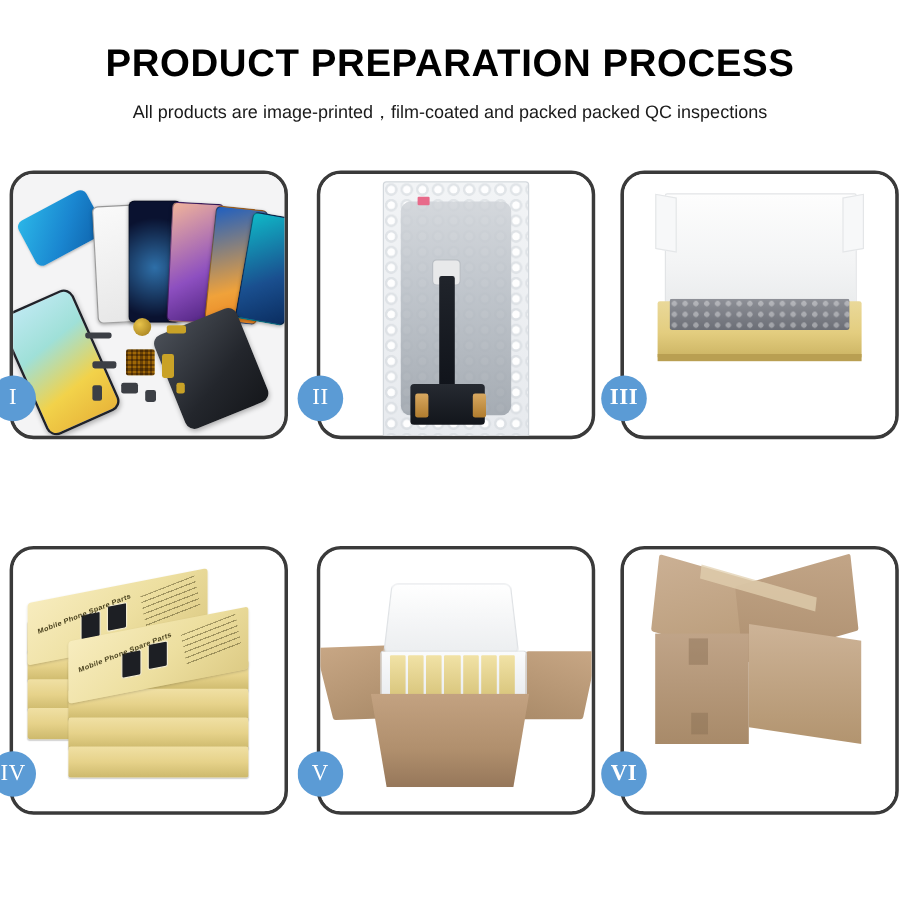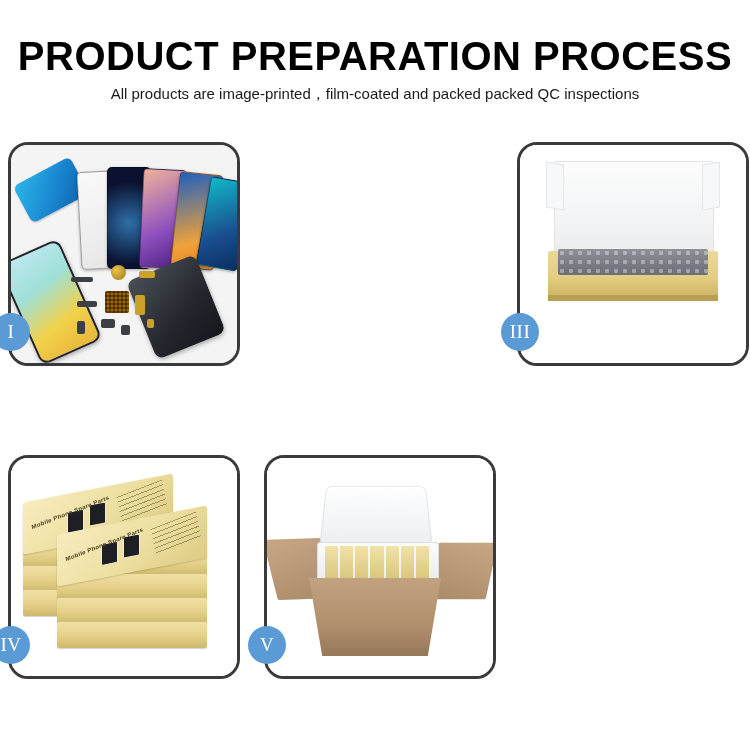--- a/index.html
+++ b/index.html
@@ -14,21 +14,21 @@
     overflow: hidden;
     position: relative;
   }
 
   .page-title {
     position: absolute;
     top: 36px;
     left: 0;
     width: 750px;
     text-align: center;
-    font-size: 40px;
+    font-size: 32px;
     font-weight: 700;
     letter-spacing: 0.5px;
     color: #000000;
     line-height: 1;
     white-space: nowrap;
   }
   .page-subtitle {
     position: absolute;
     top: 85px;
     left: 0;
@@ -60,21 +60,21 @@
     overflow: visible;
   }
   .panel-inner {
     position: absolute;
     inset: 0;
     border-radius: 17px;
     overflow: hidden;
   }
   .panel.c0 { left: 0; }
   .panel.c1 { left: 256px; }
-  .panel.c2 { left: 509px; }
+  .panel.c2 { left: 509px; font-weight: bold; }
   .panel.r0 { top: 0; }
   .panel.r1 { top: 313px; }
 
   .badge {
     position: absolute;
     left: -19px;
     bottom: 12px;
     width: 38px;
     height: 38px;
     border-radius: 50%;
@@ -323,20 +323,37 @@
           <div class="part" style="left:30px;top:56px;width:14px;height:9px;"></div>
           <div class="part" style="left:6px;top:58px;width:8px;height:13px;"></div>
           <div class="part" style="left:50px;top:62px;width:9px;height:10px;"></div>
           <div class="part gold" style="left:76px;top:56px;width:7px;height:9px;"></div>
         </div>
       </div>
     </div>
     <div class="badge">I</div>
   </div>
 
+  <div class="panel r0 c1">
+    <div class="panel-inner">
+      <div class="scene">
+        <div class="p2-bg"></div>
+        <div class="bag">
+          <div class="screen2"></div>
+          <div class="pink-dot"></div>
+          <div class="flex-head"></div>
+          <div class="flex-cable"></div>
+          <div class="flex-foot"></div>
+          <div class="tab-gold" style="left:26px;top:176px;"></div>
+          <div class="tab-gold" style="left:74px;top:176px;"></div>
+        </div>
+      </div>
+    </div>
+    <div class="badge">II</div>
+  </div>
 
   <div class="panel r0 c2">
     <div class="panel-inner">
       <div class="scene">
         <div class="p3-bg"></div>
         <div class="lid3"></div>
         <div class="lid3-flap-l"></div>
         <div class="lid3-flap-r"></div>
         <div class="tray3"></div>
         <div class="tray3-inner"></div>
@@ -396,14 +413,29 @@
           <i></i>
           <i></i>
           <i></i>
         </div>
         <div class="carton-body"></div>
       </div>
     </div>
     <div class="badge">V</div>
   </div>
 
+  <div class="panel r1 c2">
+    <div class="panel-inner">
+      <div class="scene">
+        <div class="p6-bg"></div>
+        <div class="cb-top"></div>
+        <div class="cb-top2"></div>
+        <div class="cb-tape"></div>
+        <div class="cb-left"></div>
+        <div class="cb-right"></div>
+        <div class="cb-seam"></div>
+        <div class="cb-seam2"></div>
+      </div>
+    </div>
+    <div class="badge">VI</div>
+  </div>
 
 </div>
 
 </body></html>

